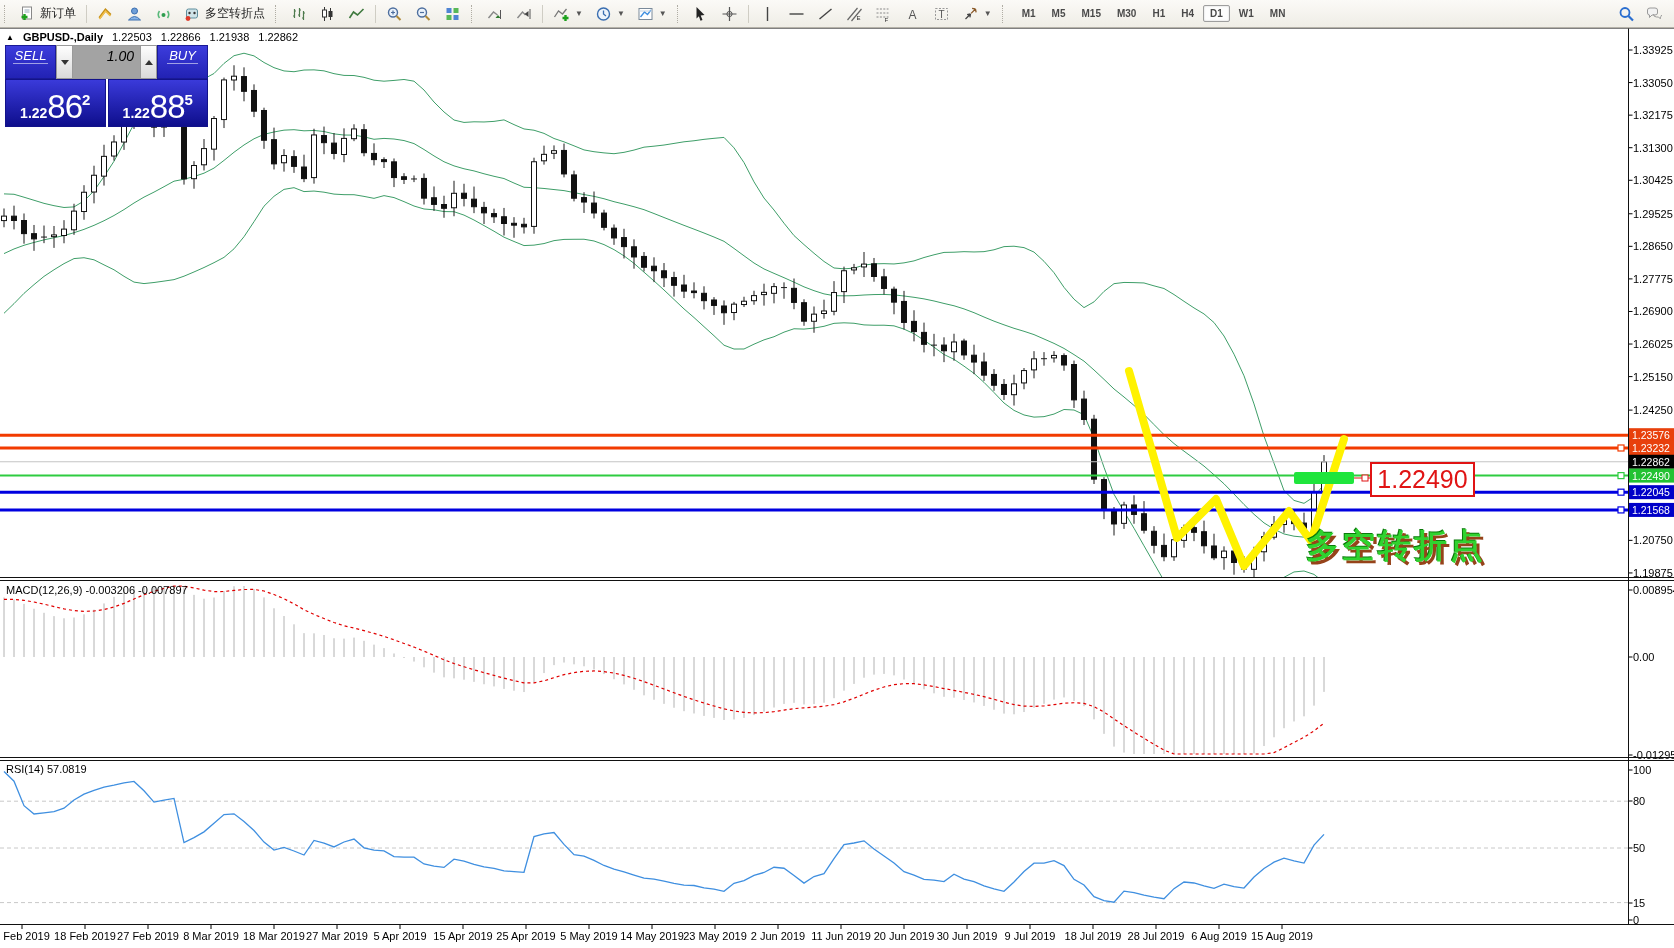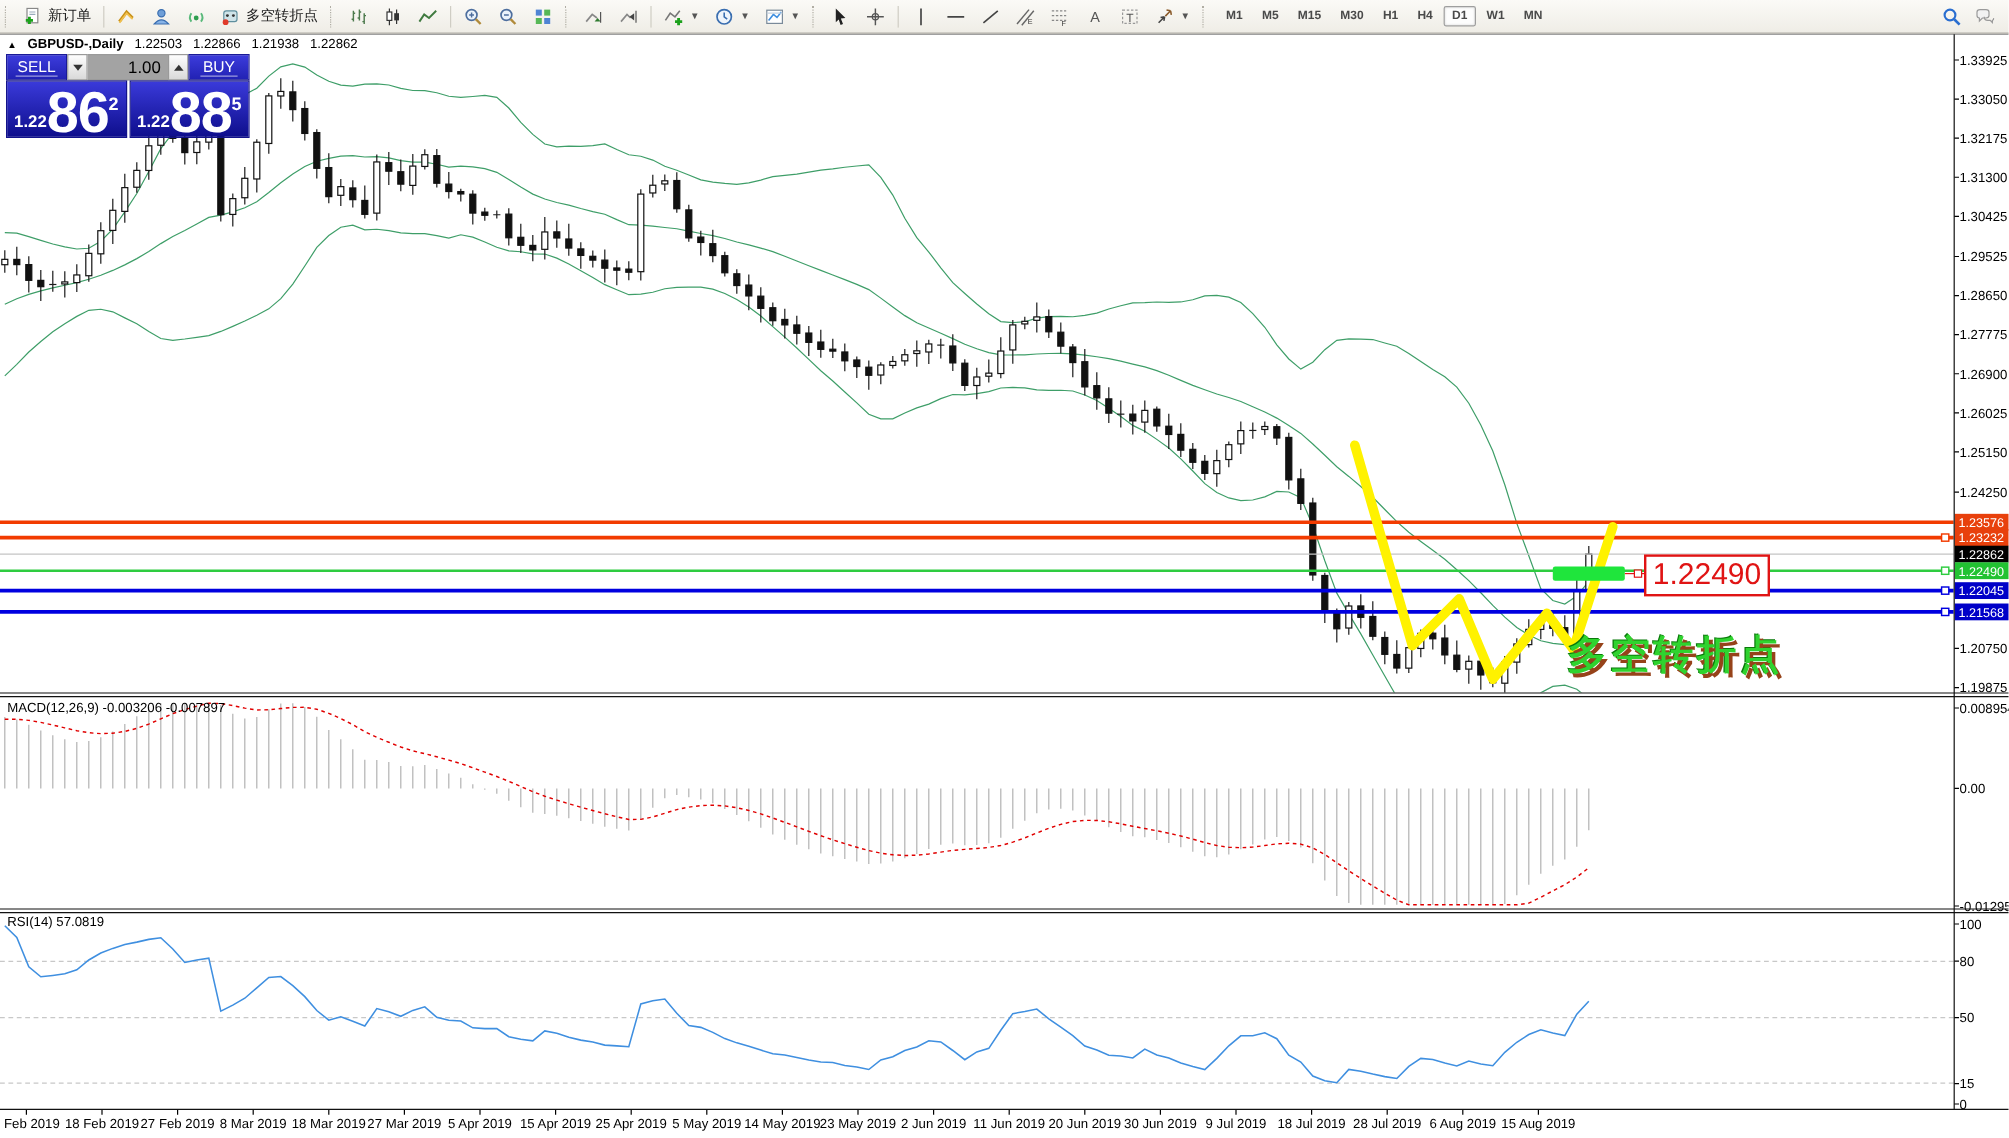--- a/index.html
+++ b/index.html
@@ -22,35 +22,35 @@
   
   #chart-svg{position:absolute;left:0;top:0;z-index:1;}
   svg text{font-family:"Liberation Sans","DejaVu Sans",sans-serif;}
 
   #symbol-line{position:absolute;left:6px;top:31px;z-index:5;font-size:11px;color:#000;display:flex;gap:9px;align-items:center;}
   #symbol-line .tri{font-size:8px;}
   #symbol-line b{font-weight:bold;}
 
   
   #trade-panel{position:absolute;left:5px;top:45px;z-index:6;width:203px;}
-  #tp-row1{display:flex;height:22px;}
+  #tp-row1{display:flex;height:34px;font-style:italic;}
   .tp-btn{width:51px;background:linear-gradient(#3c3cdc,#2222b4);color:#fff;font-size:13px;
      text-align:center;line-height:20px;border:1px solid #1a1a96;box-sizing:border-box;}
   .tp-btn span{border-bottom:1px solid rgba(255,255,255,.55);padding:0 2px;}
   .spin{width:17px;background:linear-gradient(#fefefe,#d9d9d9);border:1px solid #9a9a9a;box-sizing:border-box;
      display:flex;align-items:center;justify-content:center;}
   .arrow-up{width:0;height:0;border-left:4px solid transparent;border-right:4px solid transparent;border-bottom:5px solid #333;}
   .arrow-dn{width:0;height:0;border-left:4px solid transparent;border-right:4px solid transparent;border-top:5px solid #333;}
   #tp-vol{flex:1;background:#a3a3a3;border:1px solid #9a9a9a;border-left:none;border-right:none;
      font-size:14px;text-align:right;padding:0 6px;line-height:20px;color:#000;}
   #tp-row2{display:flex;height:48px;margin-top:0;}
   .tp-price{flex:1;background:linear-gradient(#3a3ada,#0e0e8c);color:#fff;display:flex;align-items:flex-end;
      justify-content:center;padding-bottom:2px;border:1px solid #12128a;box-sizing:border-box;}
   .tp-price .sm{font-size:14px;font-weight:bold;margin-bottom:3px;}
-  .tp-price .big{font-size:48px;font-weight:bold;line-height:34px;letter-spacing:-1px;}
+  .tp-price .big{font-size:33px;font-weight:normal;line-height:34px;letter-spacing:-1px;}
   .tp-price .sup{font-size:15px;font-weight:bold;margin-bottom:16px;}
   #tp-row2 .tp-price + .tp-price{margin-left:2px;}
 
   
   .panel-label{position:absolute;z-index:5;font-size:11px;color:#000;left:6px;}
 
   
   #price-callout{position:absolute;z-index:7;border:2px solid #e01414;background:#fff;color:#e01414;
      font-size:25px;display:flex;align-items:center;justify-content:center;}
   #cn-note{position:absolute;z-index:7;font-size:33px;font-weight:bold;color:#2fd32f;letter-spacing:3px;

